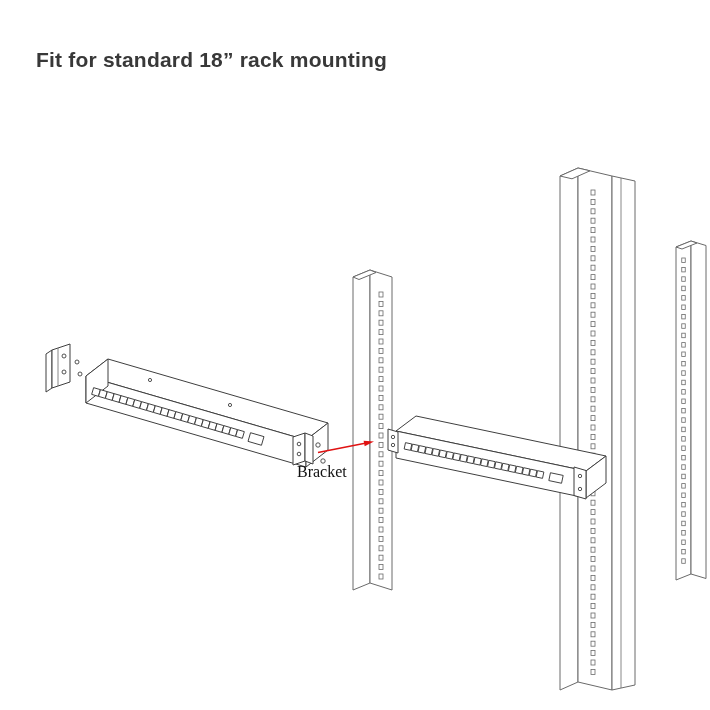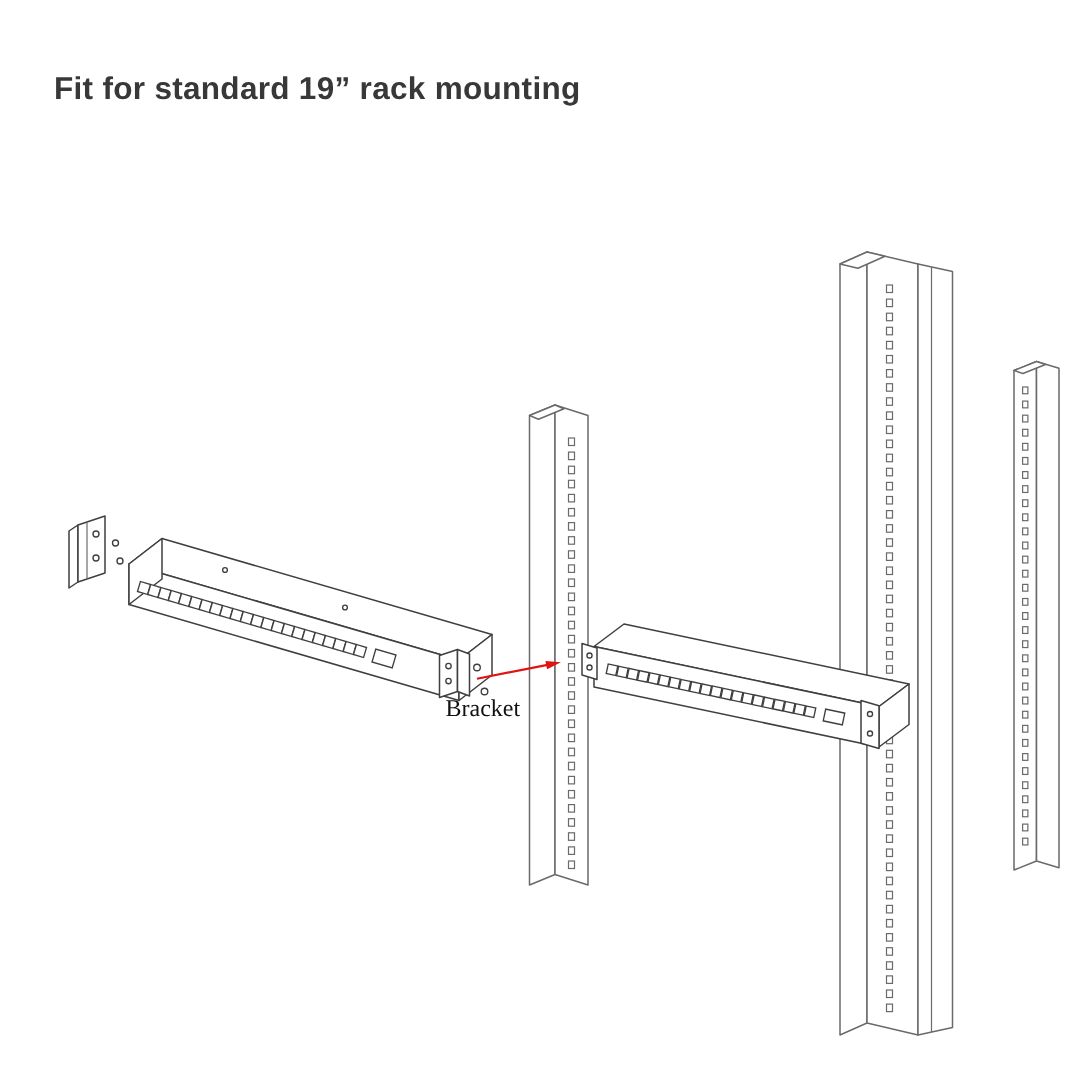--- a/index.html
+++ b/index.html
@@ -79,21 +79,21 @@
     font-family: "Liberation Serif", serif;
     font-size: 16px;
     fill: var(--label-color, #111111);
   }
 </style>
 </head>
 <body>
 
 <div class="canvas">
 
-  <h1 class="page-title">Fit for standard 19” rack mounting</h1>
+  <h1 class="page-title">Fit for standard 18” rack mounting</h1>
 
   <svg class="diagram" viewBox="0 0 710 710">
 
     <g>
       <polygon class="metal" points="676,247 691,241 691,574 676,580"></polygon>
       <polygon class="metal" points="691,241 706,245.5 706,578.5 691,574"></polygon>
       <polygon class="metal" points="676,247 691,241 697,243 682,249"></polygon>
     </g>
 
     <g>

